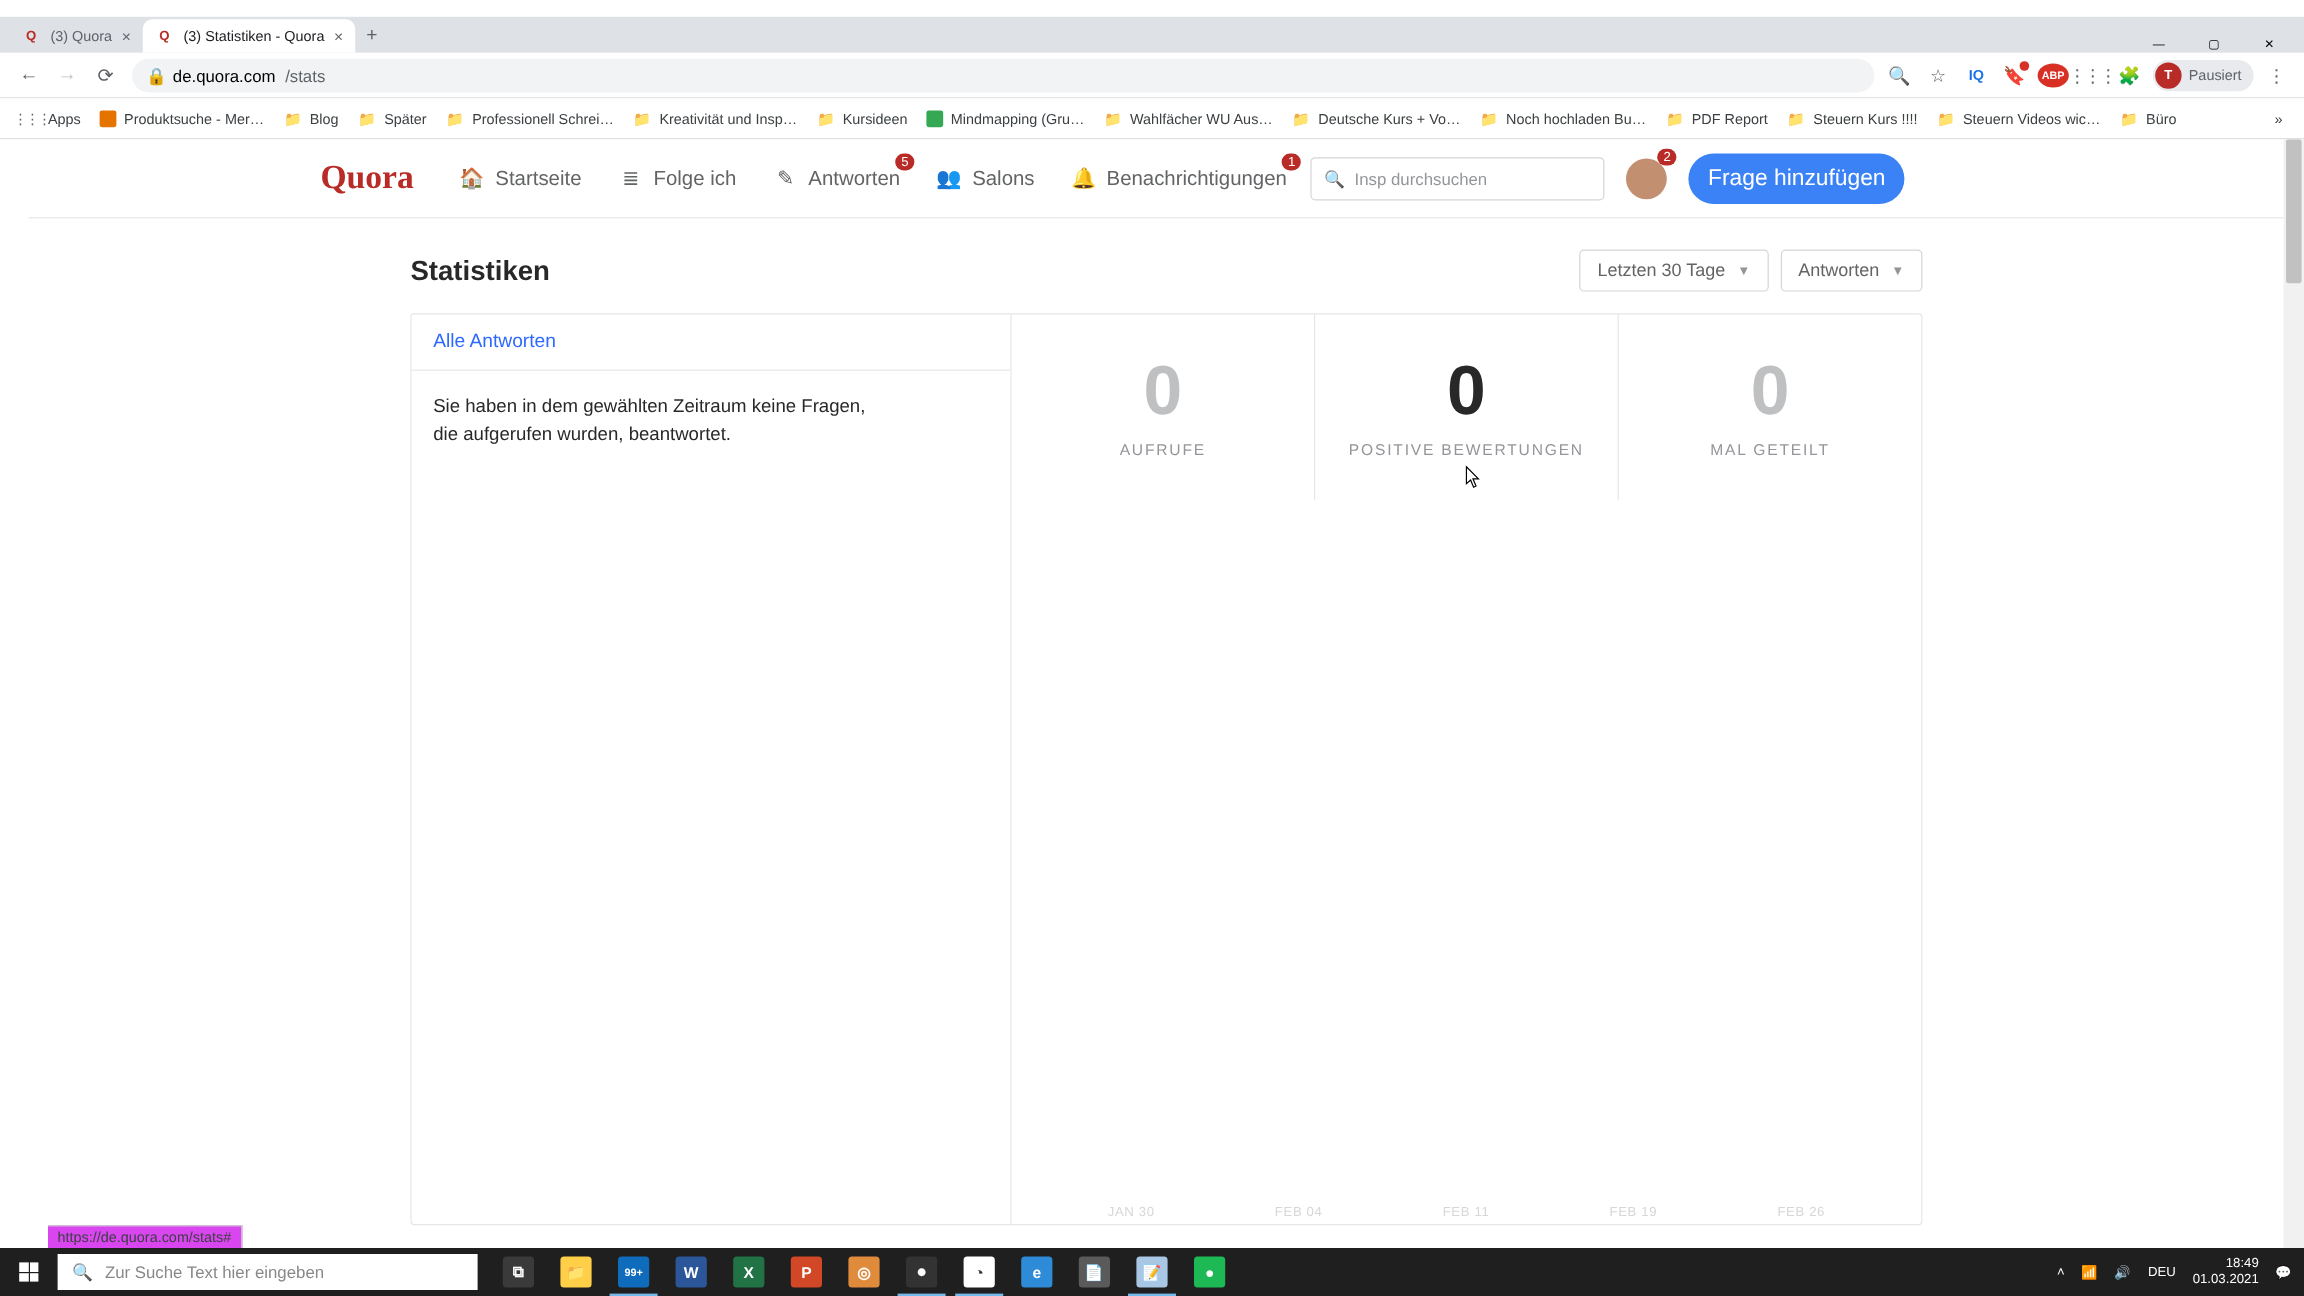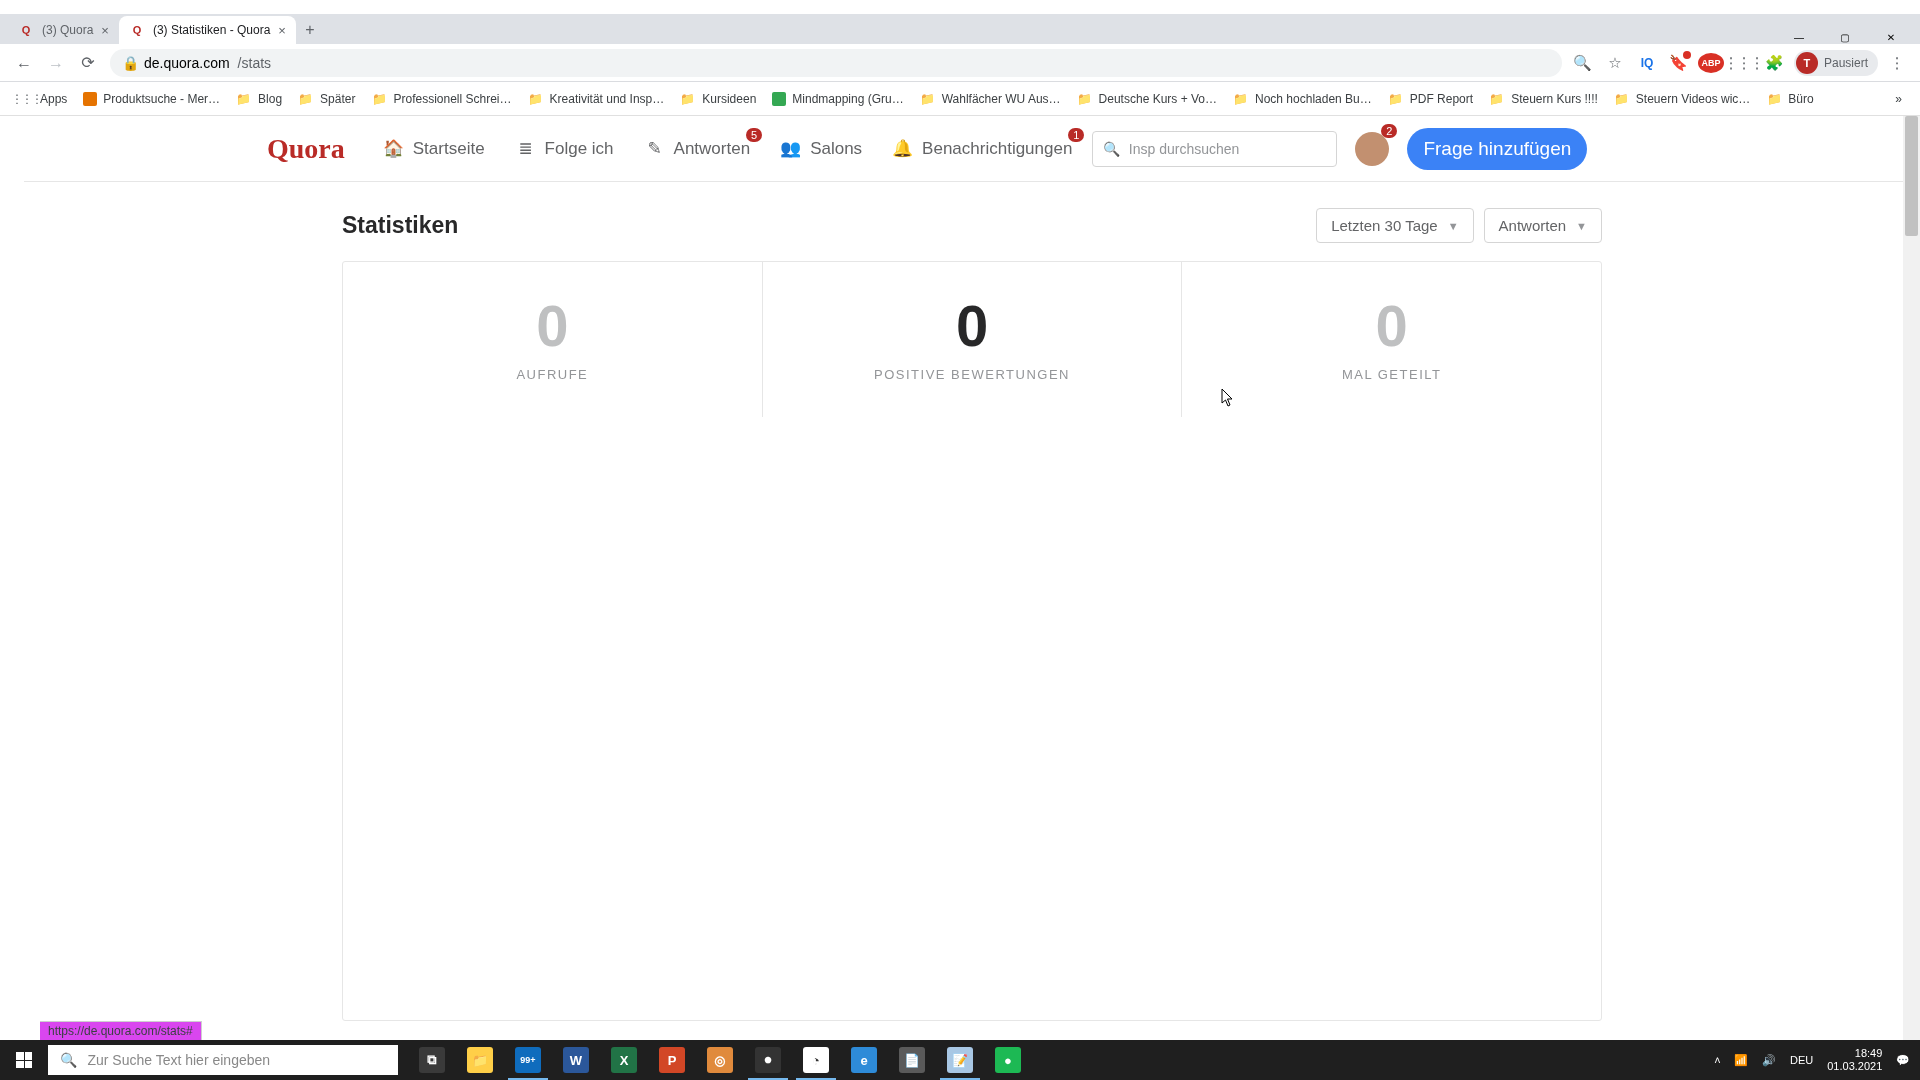--- a/index.html
+++ b/index.html
@@ -269,35 +269,46 @@
             <span class="caret">▼</span>
           </div>
           <div class="filter-btn">
             <span>Antworten</span>
             <span class="caret">▼</span>
           </div>
         </div>
       </div>
 
       <div class="stats-layout">
+        <div class="left-col">
+          <div class="left-header">Alle Antworten</div>
+          <div class="left-msg">Sie haben in dem gewählten Zeitraum keine Fragen, die aufgerufen wurden, beantwortet.</div>
+        </div>
         <div class="right-col">
           <div class="metric-row" id="metric-row">
               <div class="metric">
                 <div class="num">0</div>
                 <div class="label">AUFRUFE</div>
               </div>
               <div class="metric selected">
                 <div class="num">0</div>
                 <div class="label">POSITIVE BEWERTUNGEN</div>
               </div>
               <div class="metric">
                 <div class="num">0</div>
                 <div class="label">MAL GETEILT</div>
               </div>
             </div>
+          <div class="xaxis" id="xaxis">
+              <span>JAN 30</span>
+              <span>FEB 04</span>
+              <span>FEB 11</span>
+              <span>FEB 19</span>
+              <span>FEB 26</span>
+            </div>
         </div>
       </div>
     </div>
   </div>
 
   <div class="cursor" style="left:1221px; top:272px;">
     <svg viewBox="0 0 14 20">
         <path d="M1 1 L1 15 L4.5 12 L7 18 L9 17 L6.5 11 L11 11 Z" fill="#fff" stroke="#000" stroke-width="1"></path>
       </svg>
   </div>

